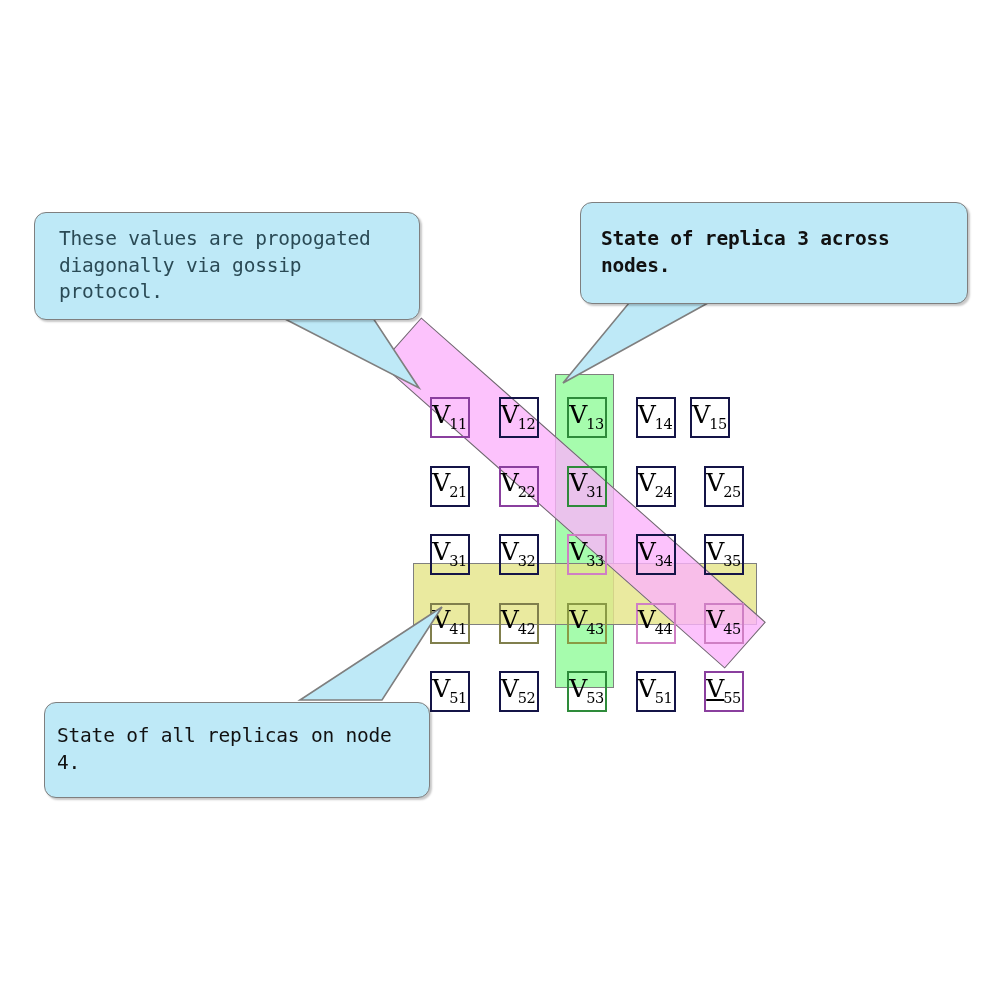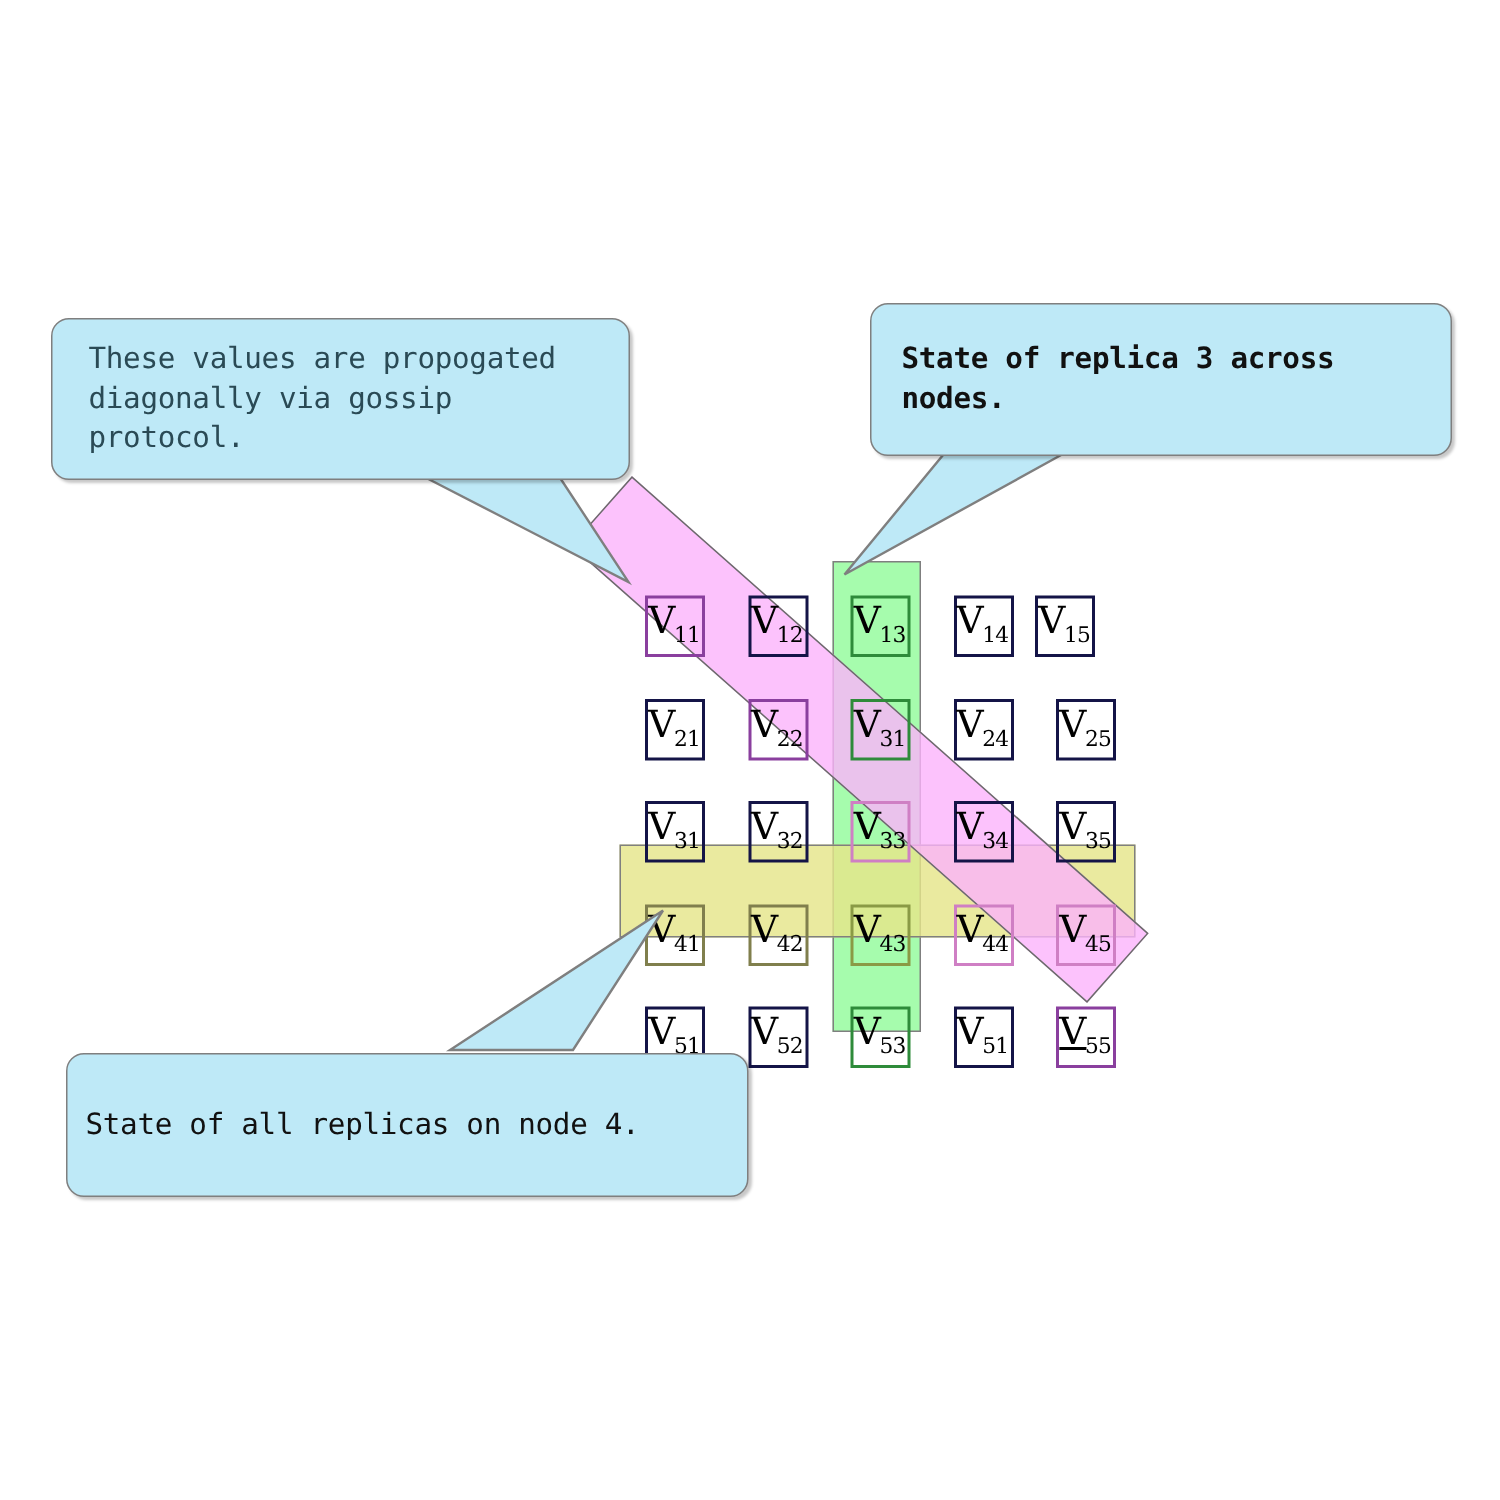--- a/index.html
+++ b/index.html
@@ -11,21 +11,21 @@
   
   .callout{position:absolute;background:#bee9f7;border:1.6px solid #7f7f7f;
            border-radius:12px;box-sizing:border-box;
            box-shadow:2px 2px 2px rgba(0,0,0,.22);
            display:flex;align-items:center;z-index:40;}
   .callout-text{font-family:"DejaVu Sans Mono",monospace;font-size:19.5px;
                 color:#1b2b33;line-height:1.38;white-space:pre-line;
                 letter-spacing:-0.2px;}
   #callout-gossip{left:34px;top:212px;width:386px;height:108px;padding:0 24px;}
   #callout-replica{left:580px;top:202px;width:388px;height:102px;padding:0 20px;font-weight:bold;}
-  #callout-node{left:44px;top:702px;width:455px;height:96px;padding:0 12px;align-items:center;}
+  #callout-node{left:44px;top:702px;width:386px;height:96px;padding:0 12px;align-items:center;}
   #callout-gossip  .callout-text{color:#2a4a55;}
   #callout-replica .callout-text{color:#111111;}
   #callout-node    .callout-text{color:#111111;}
 
   .tail{position:absolute;z-index:30;overflow:visible;}
 
   
   .band{position:absolute;box-sizing:border-box;}
   #band-column{left:555px;top:374px;width:59px;height:314px;
                background:rgba(144,251,152,.80);border:1.6px solid #7f7f7f;z-index:10;}

